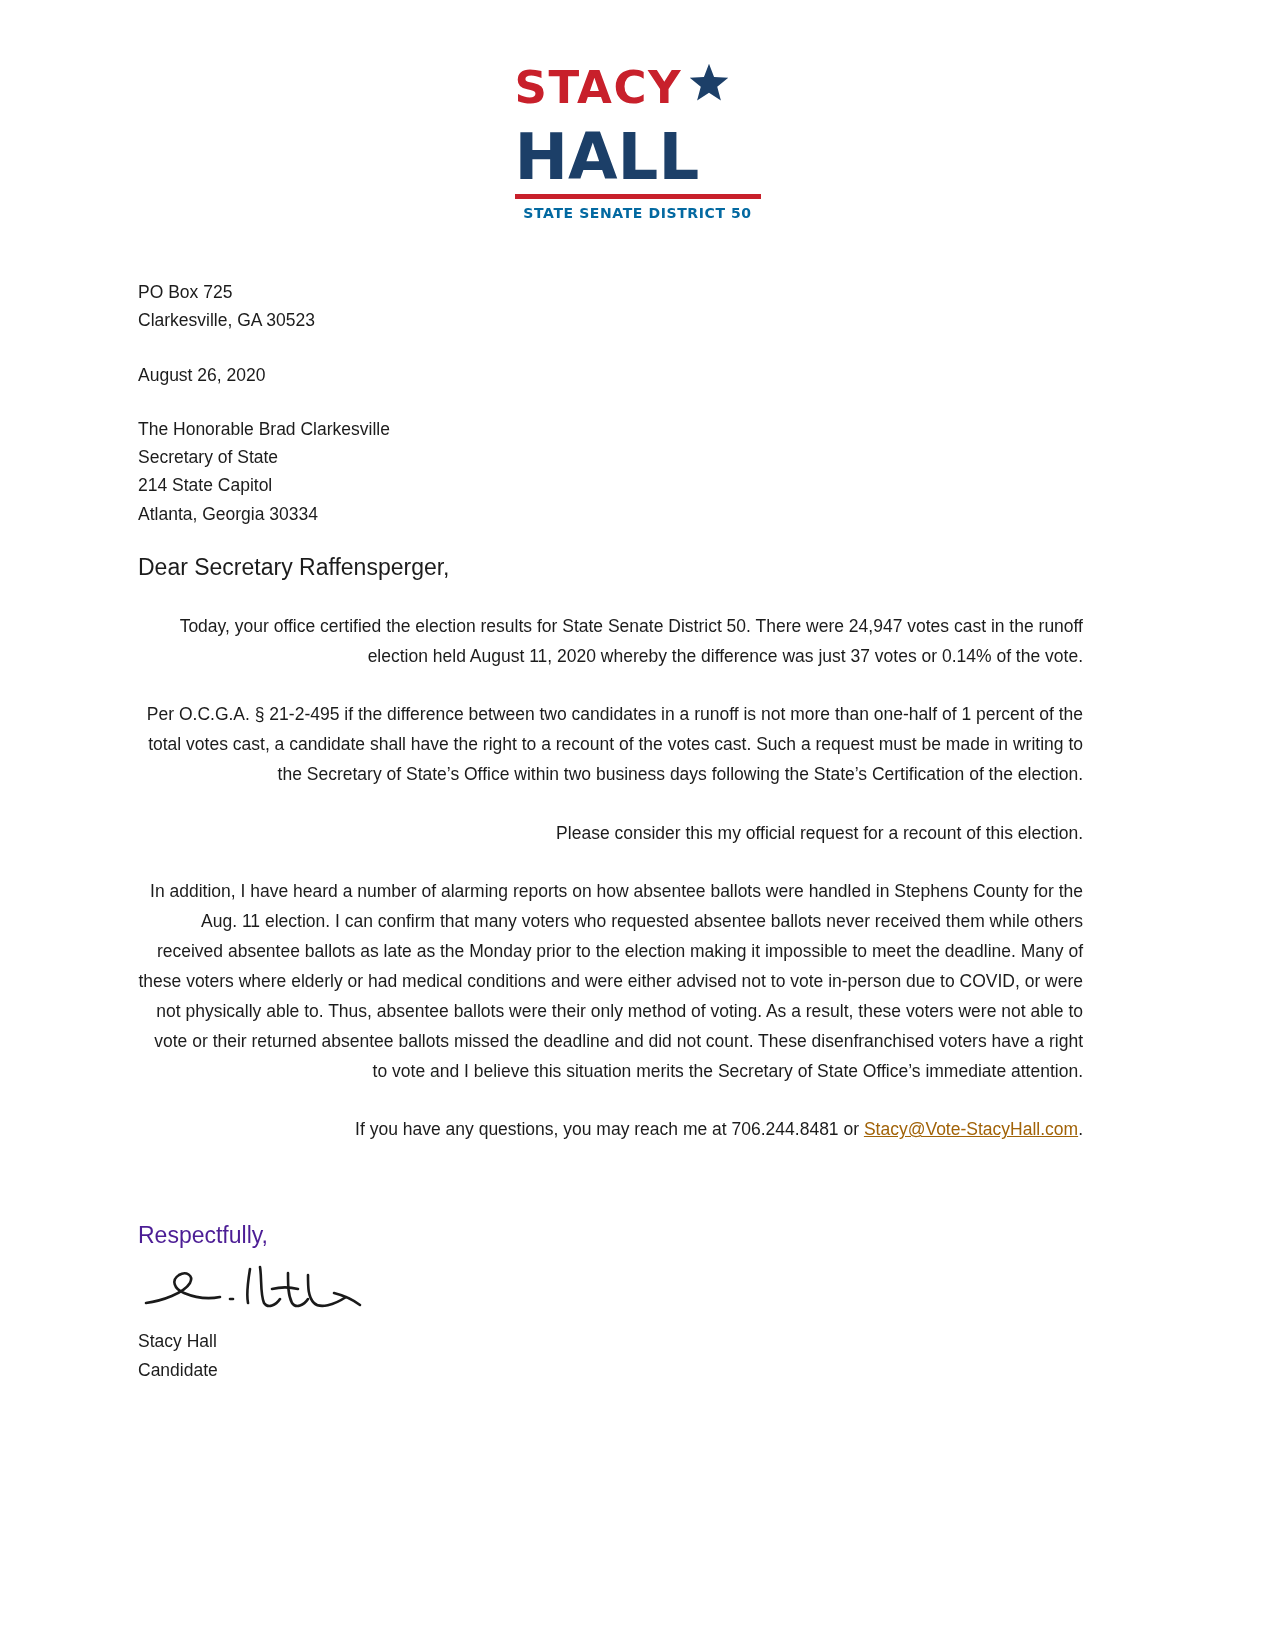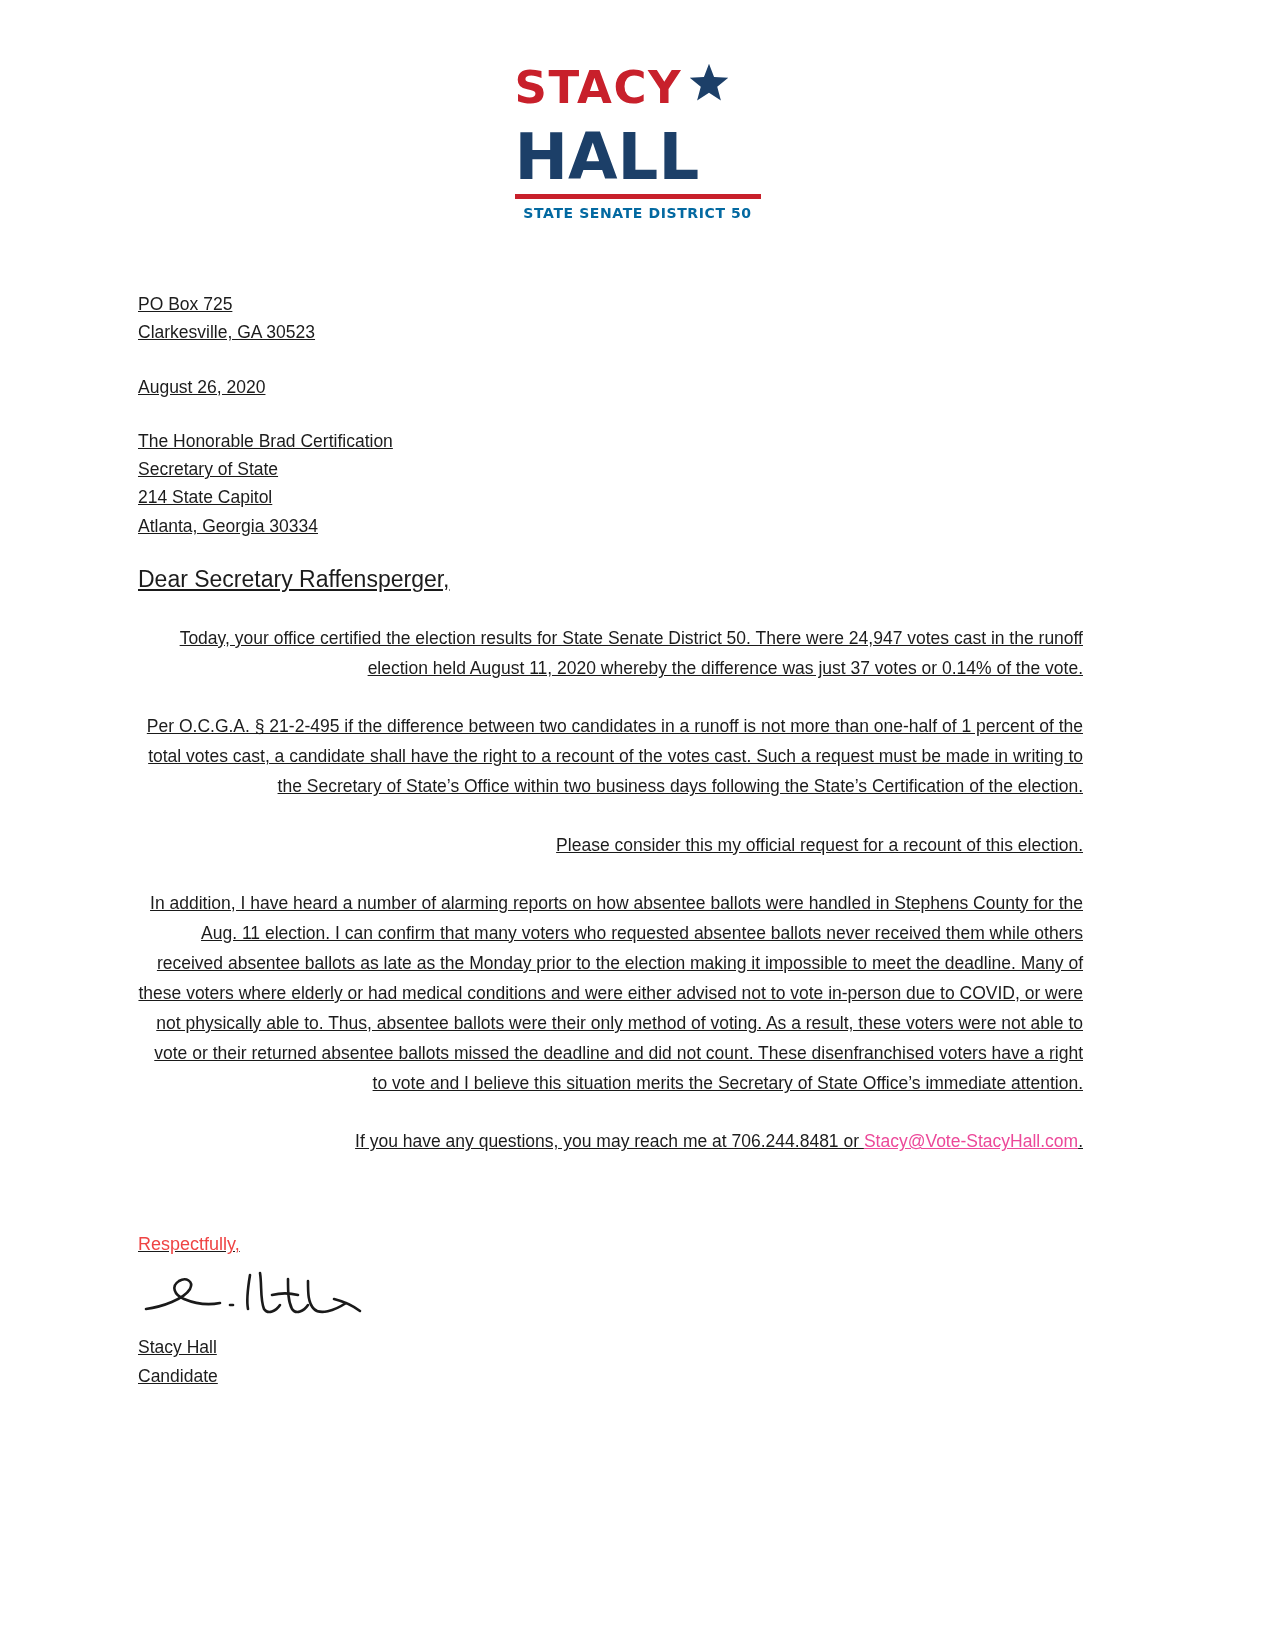--- a/index.html
+++ b/index.html
@@ -78,23 +78,22 @@
     color: #0369a1;
     text-align: center;
     margin-top: 6px;
     white-space: nowrap;
   }
 
   
   .body-wrap {
     position: absolute;
     left: 138px;
-    top: 290px;
+    top: 278px;
     width: 945px;
-    text-decoration: underline;
   }
   .block {
     font-size: 17.5px;
     line-height: 1.60;
     color: #1c1c1c;
     margin: 0 0 26px 0;
   }
   .block.tight {
     line-height: 1.62;
   }
@@ -108,35 +107,35 @@
     text-align: right;
   }
 
   .salutation {
     font-size: 23px;
     margin: 0 0 30px 0;
     color: #1c1c1c;
   }
 
   .link {
-    color: #ec4899;
+    color: #a16207;
     text-decoration: underline;
   }
 
   .contact-para {
     padding-left: 6px;
   }
 
   
   .sig-wrap {
     margin-top: 78px;
   }
   .respect {
-    font-size: 18px;
-    color: #ef4444;
+    font-size: 23px;
+    color: #4c1d95;
     margin: 0 0 10px 0;
   }
   .signature {
     height: 62px;
     width: 230px;
     margin: 4px 0 6px 0;
   }
   .sign-off {
     font-size: 17.5px;
     line-height: 1.62;
@@ -175,21 +174,21 @@
   <div class="body-wrap">
 
     <div class="block tight">
       <span class="addr-line">PO Box 725</span>
       <span class="addr-line">Clarkesville, GA  30523</span>
     </div>
 
     <div class="block">August 26, 2020</div>
 
     <div class="block tight">
-      <span class="addr-line">The Honorable Brad Certification</span>
+      <span class="addr-line">The Honorable Brad Clarkesville</span>
       <span class="addr-line">Secretary of State</span>
       <span class="addr-line">214 State Capitol</span>
       <span class="addr-line">Atlanta, Georgia 30334</span>
     </div>
 
     <div class="salutation">Dear Secretary Raffensperger,</div>
 
     <p class="para">Today, your office certified the election results for State Senate District 50.  There were 24,947 votes cast in the runoff election held August 11, 2020 whereby the difference was just 37 votes or 0.14% of the vote.</p>
     <p class="para">Per O.C.G.A. § 21-2-495 if the difference between two candidates in a runoff is not more than one-half of 1 percent of the total votes cast, a candidate shall have the right to a recount of the votes cast.  Such a request must be made in writing to the Secretary of State’s Office within two business days following the State’s Certification of the election.</p>
     <p class="para">Please consider this my official request for a recount of this election.</p>

